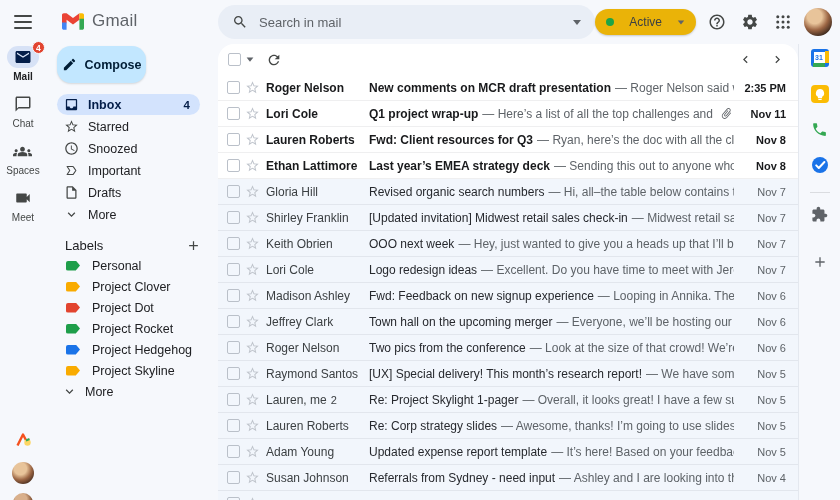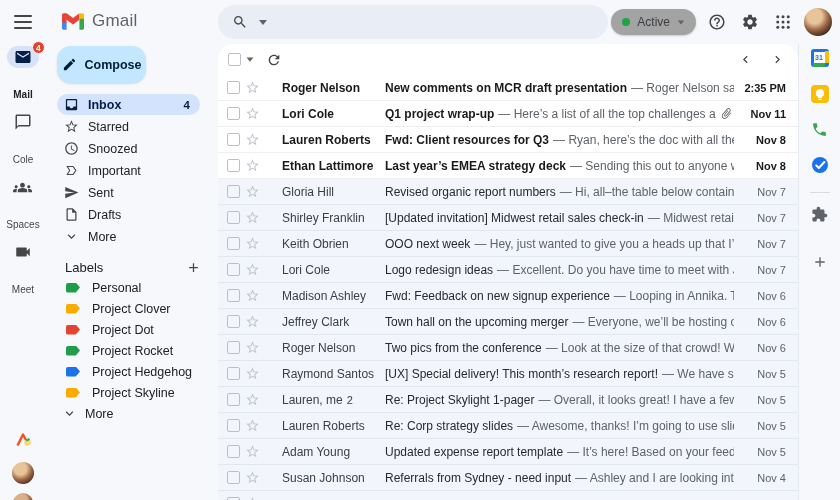--- a/index.html
+++ b/index.html
@@ -9,21 +9,21 @@
   svg { display:block; }
 
   
   .left-rail { width:46px; flex:none; display:flex; flex-direction:column; align-items:center; padding-top:13px; }
   .hamburger { width:24px; height:18px; display:flex; flex-direction:column; justify-content:space-between; padding:2px 3px; cursor:pointer; }
   .hamburger i { display:block; height:2px; background:#444746; border-radius:1px; }
   .rail-nav { margin-top:15px; display:flex; flex-direction:column; align-items:center; }
   .rail-item { display:flex; flex-direction:column; align-items:center; margin-bottom:11px; cursor:pointer; }
   .rail-pill { width:32px; height:22px; border-radius:11px; display:flex; align-items:center; justify-content:center; position:relative; }
   .rail-item.active .rail-pill { background:#D7E2F6; }
-  .rail-label { font-size:10px; color:#444746; margin-top:21px; }
+  .rail-label { font-size:10px; color:#444746; margin-top:3px; }
   .rail-item.active .rail-label { color:#202124; font-weight:600; }
   .badge { position:absolute; top:-5px; right:-6px; min-width:13px; height:13px; border-radius:7px; background:#E2442F; color:#fff; font-size:8.5px; font-weight:700; display:flex; align-items:center; justify-content:center; border:1.5px solid #F6F8FC; padding:0 2px; }
   .rail-bottom { margin-top:auto; display:flex; flex-direction:column; align-items:center; }
   .avatar-sm { width:22px; height:22px; border-radius:50%; margin-top:13px;
     background:radial-gradient(circle at 38% 30%, #E8C49A 0 30%, #9C6644 55%, #4A2F20 80%); }
   .avatar-partial { width:20px; height:20px; border-radius:50%; margin-top:9px; margin-bottom:-13px;
     background:radial-gradient(circle at 40% 32%, #D9B08C 0 32%, #8A5A3B 58%, #52362a 82%); }
 
   
   .sidebar { width:172px; flex:none; padding-top:7px; }
@@ -44,41 +44,41 @@
   .label-more { height:21px; display:flex; align-items:center; padding-left:16px; gap:8px; font-size:12.5px; color:#202124; cursor:pointer; }
 
   
   .content { flex:1; min-width:0; display:flex; flex-direction:column; padding-top:5px; }
   .topbar { height:34px; margin-bottom:5px; display:flex; align-items:center; padding-right:8px; }
   .searchbar { width:390px; height:34px; background:#E9EEF6; border-radius:17px; display:flex; align-items:center; padding:0 14px; gap:11px; }
   .searchbar input { flex:1; border:none; outline:none; background:transparent; font-size:13px; color:#202124; font-family:inherit; }
   .searchbar input::placeholder { color:#5F6368; }
   .caret-down { width:0; height:0; border-left:4px solid transparent; border-right:4px solid transparent; border-top:5px solid #5F6368; }
   .topbar-right { margin-left:auto; display:flex; align-items:center; gap:9px; }
-  .chip { height:26px; border-radius:13px; background:#a3a3a3; display:flex; align-items:center; gap:7px; padding:0 11px; cursor:pointer; box-shadow:0 1px 2px rgba(60,64,67,.25); }
+  .chip { height:26px; border-radius:13px; background:#eab308; display:flex; align-items:center; gap:15px; padding:0 11px; cursor:pointer; box-shadow:0 1px 2px rgba(60,64,67,.25); }
   .chip .dot { width:8px; height:8px; border-radius:50%; background:#1EA446; }
   .chip span { font-size:12px; color:#3C4043; }
   .icon-btn { width:24px; height:24px; display:flex; align-items:center; justify-content:center; color:#444746; cursor:pointer; }
   .avatar { width:28px; height:28px; border-radius:50%; cursor:pointer; flex:none;
     background:radial-gradient(circle at 38% 30%, #E8C49A 0 28%, #9C6644 52%, #3E2A1E 78%); }
 
   .body-row { flex:1; min-height:0; display:flex; }
   .list-card { flex:1; min-width:0; background:#fff; border-radius:16px 16px 0 0; display:flex; flex-direction:column; }
   .toolbar { height:31px; flex:none; display:flex; align-items:center; padding:0 13px 0 10px; }
   .cb { width:13px; height:13px; border:1.5px solid #BAC0C9; border-radius:2px; flex:none; cursor:pointer; }
   .toolbar .caret-down { margin-left:5px; transform:scale(.85); cursor:pointer; }
   .toolbar .refresh { margin-left:12px; color:#444746; cursor:pointer; }
   .pager { margin-left:auto; display:flex; align-items:center; gap:17px; color:#444746; }
   .pager > div { cursor:pointer; }
 
   .rows { flex:1; overflow:hidden; }
   .mail-row { height:26px; display:flex; align-items:center; padding:0 12px 0 9px; background:#fff; border-bottom:1px solid rgba(32,33,36,.07); cursor:pointer; }
   .mail-row.read { background:#F2F6FC; }
   .mail-row .star { margin-left:5px; color:#BFC4CC; flex:none; cursor:pointer; }
-  .sender { margin-left:22px; width:103px; flex:none; font-size:12px; color:#3C4043; white-space:nowrap; overflow:hidden; display:flex; align-items:baseline; }
+  .sender { margin-left:6px; width:103px; flex:none; font-size:12px; color:#3C4043; white-space:nowrap; overflow:hidden; display:flex; align-items:baseline; }
   .thread-count { font-size:11px; margin-left:4px; }
   .subline { flex:1; min-width:0; white-space:nowrap; overflow:hidden; font-size:12px; }
   .subject { font-weight:500; color:#27292e; }
   .snippet { color:#5E6368; margin-left:4px; }
   .mail-row.unread .sender, .mail-row.unread .subject { font-weight:700; color:#191a1c; }
   .date { flex:none; width:52px; text-align:right; font-size:11px; color:#5E6368; white-space:nowrap; }
   .mail-row.unread .date { font-weight:700; color:#191a1c; }
   .clip { flex:none; color:#5F6368; margin:0 1px 0 4px; transform:rotate(40deg); }
 
   
@@ -116,21 +116,21 @@
         <span class="rail-label">Mail</span>
       </div>
       <div class="rail-item">
         <div class="rail-pill">
           <span>
             <svg width="18" height="18" viewBox="0 0 24 24" fill="#444746">
                 <path d="M20 2H4c-1.1 0-2 .9-2 2v18l4-4h14c1.1 0 2-.9 2-2V4c0-1.1-.9-2-2-2zm0 14H6l-2 2V4h16v12z"></path>
               </svg>
           </span>
         </div>
-        <span class="rail-label">Cole</span>
+        <span class="rail-label">Chat</span>
       </div>
       <div class="rail-item">
         <div class="rail-pill">
           <span>
             <svg width="19" height="19" viewBox="0 0 24 24" fill="#444746">
                 <path d="M12 12.75c1.63 0 3.07.39 4.24.9 1.08.48 1.76 1.56 1.76 2.73V18H6v-1.61c0-1.18.68-2.26 1.76-2.73 1.17-.52 2.61-.91 4.24-.91zM4 13c1.1 0 2-.9 2-2s-.9-2-2-2-2 .9-2 2 .9 2 2 2zm1.13 1.1c-.37-.06-.74-.1-1.13-.1-.99 0-1.93.21-2.78.58C.48 14.9 0 15.62 0 16.43V18h4.5v-1.61c0-.83.23-1.61.63-2.29zM20 13c1.1 0 2-.9 2-2s-.9-2-2-2-2 .9-2 2 .9 2 2 2zm4 3.43c0-.81-.48-1.53-1.22-1.85-.85-.37-1.79-.58-2.78-.58-.39 0-.76.04-1.13.1.4.68.63 1.46.63 2.29V18H24v-1.57zM12 6c1.66 0 3 1.34 3 3s-1.34 3-3 3-3-1.34-3-3 1.34-3 3-3z"></path>
               </svg>
           </span>
         </div>
         <span class="rail-label">Spaces</span>
@@ -211,28 +211,20 @@
         <span class="nicon">
             <svg width="15" height="15" viewBox="0 0 24 24">
               <path d="M5 5.5h8.7c.5 0 1 .25 1.3.67L19 12l-4 5.83c-.3.42-.8.67-1.3.67H5l4.2-6.5L5 5.5z" fill="none" stroke="currentColor" stroke-width="1.7" stroke-linejoin="round"></path>
             </svg>
           </span>
         <span>Important</span>
       </div>
       <div class="nav-item">
         <span class="nicon">
             <svg width="15" height="15" viewBox="0 0 24 24" fill="currentColor">
-              <path d="M2.01 21 23 12 2.01 3 2 10l15 2-15 2z"></path>
-            </svg>
-          </span>
-        <span>Sent</span>
-      </div>
-      <div class="nav-item">
-        <span class="nicon">
-            <svg width="15" height="15" viewBox="0 0 24 24" fill="currentColor">
               <path d="M14 2H6c-1.1 0-2 .9-2 2v16c0 1.1.9 2 2 2h12c1.1 0 2-.9 2-2V8l-6-6zm4 18H6V4h7v5h5v11z"></path>
             </svg>
           </span>
         <span>Drafts</span>
       </div>
       <div class="nav-item">
         <span class="nicon">
             <svg width="15" height="15" viewBox="0 0 24 24" fill="currentColor">
               <path d="M16.59 8.59 12 13.17 7.41 8.59 6 10l6 6 6-6z"></path>
             </svg>
@@ -292,20 +284,21 @@
   </div>
 
   <div class="content">
     <div class="topbar">
       <div class="searchbar">
         <span>
             <svg width="16" height="16" viewBox="0 0 24 24" fill="#444746">
               <path d="M15.5 14h-.79l-.28-.27C15.41 12.59 16 11.11 16 9.5 16 5.91 13.09 3 9.5 3S3 5.91 3 9.5 5.91 16 9.5 16c1.61 0 3.09-.59 4.23-1.57l.27.28v.79l5 4.99L20.49 19l-4.99-5zm-6 0C7.01 14 5 11.99 5 9.5S7.01 5 9.5 5 14 7.01 14 9.5 11.99 14 9.5 14z"></path>
             </svg>
           </span>
+        <input type="text" placeholder="Search in mail" style="">
         <span class="caret-down"></span>
       </div>
       <div class="topbar-right">
         <div class="chip">
           <span class="dot"></span>
           <span>Active</span>
           <span class="caret-down" style="transform:scale(.8)"></span>
         </div>
         <div class="icon-btn">
           <span>
@@ -431,21 +424,21 @@
   <div class="mail-row read">
     <span class="cb"></span>
     <span class="star">
                 <svg width="15" height="15" viewBox="0 0 24 24" fill="currentColor">
                   <path d="M22 9.24l-7.19-.62L12 2 9.19 8.63 2 9.24l5.46 4.73L5.82 21 12 17.27 18.18 21l-1.63-7.03L22 9.24zM12 15.4l-3.76 2.27 1-4.28-3.32-2.88 4.38-.38L12 6.1l1.71 4.04 4.38.38-3.32 2.88 1 4.28L12 15.4z"></path>
                 </svg>
               </span>
     <span class="sender">
                 <span class="sender-text">Gloria Hill</span>
               </span>
-    <span class="subline"><span class="subject">Revised organic report numbers</span><span class="snippet">— Hi, all–the table below contains the revise...</span></span>
+    <span class="subline"><span class="subject">Revised organic search numbers</span><span class="snippet">— Hi, all–the table below contains the revise...</span></span>
 
     <span class="date">Nov 7</span>
   </div>
 
   <div class="mail-row read">
     <span class="cb"></span>
     <span class="star">
                 <svg width="15" height="15" viewBox="0 0 24 24" fill="currentColor">
                   <path d="M22 9.24l-7.19-.62L12 2 9.19 8.63 2 9.24l5.46 4.73L5.82 21 12 17.27 18.18 21l-1.63-7.03L22 9.24zM12 15.4l-3.76 2.27 1-4.28-3.32-2.88 4.38-.38L12 6.1l1.71 4.04 4.38.38-3.32 2.88 1 4.28L12 15.4z"></path>
                 </svg>

